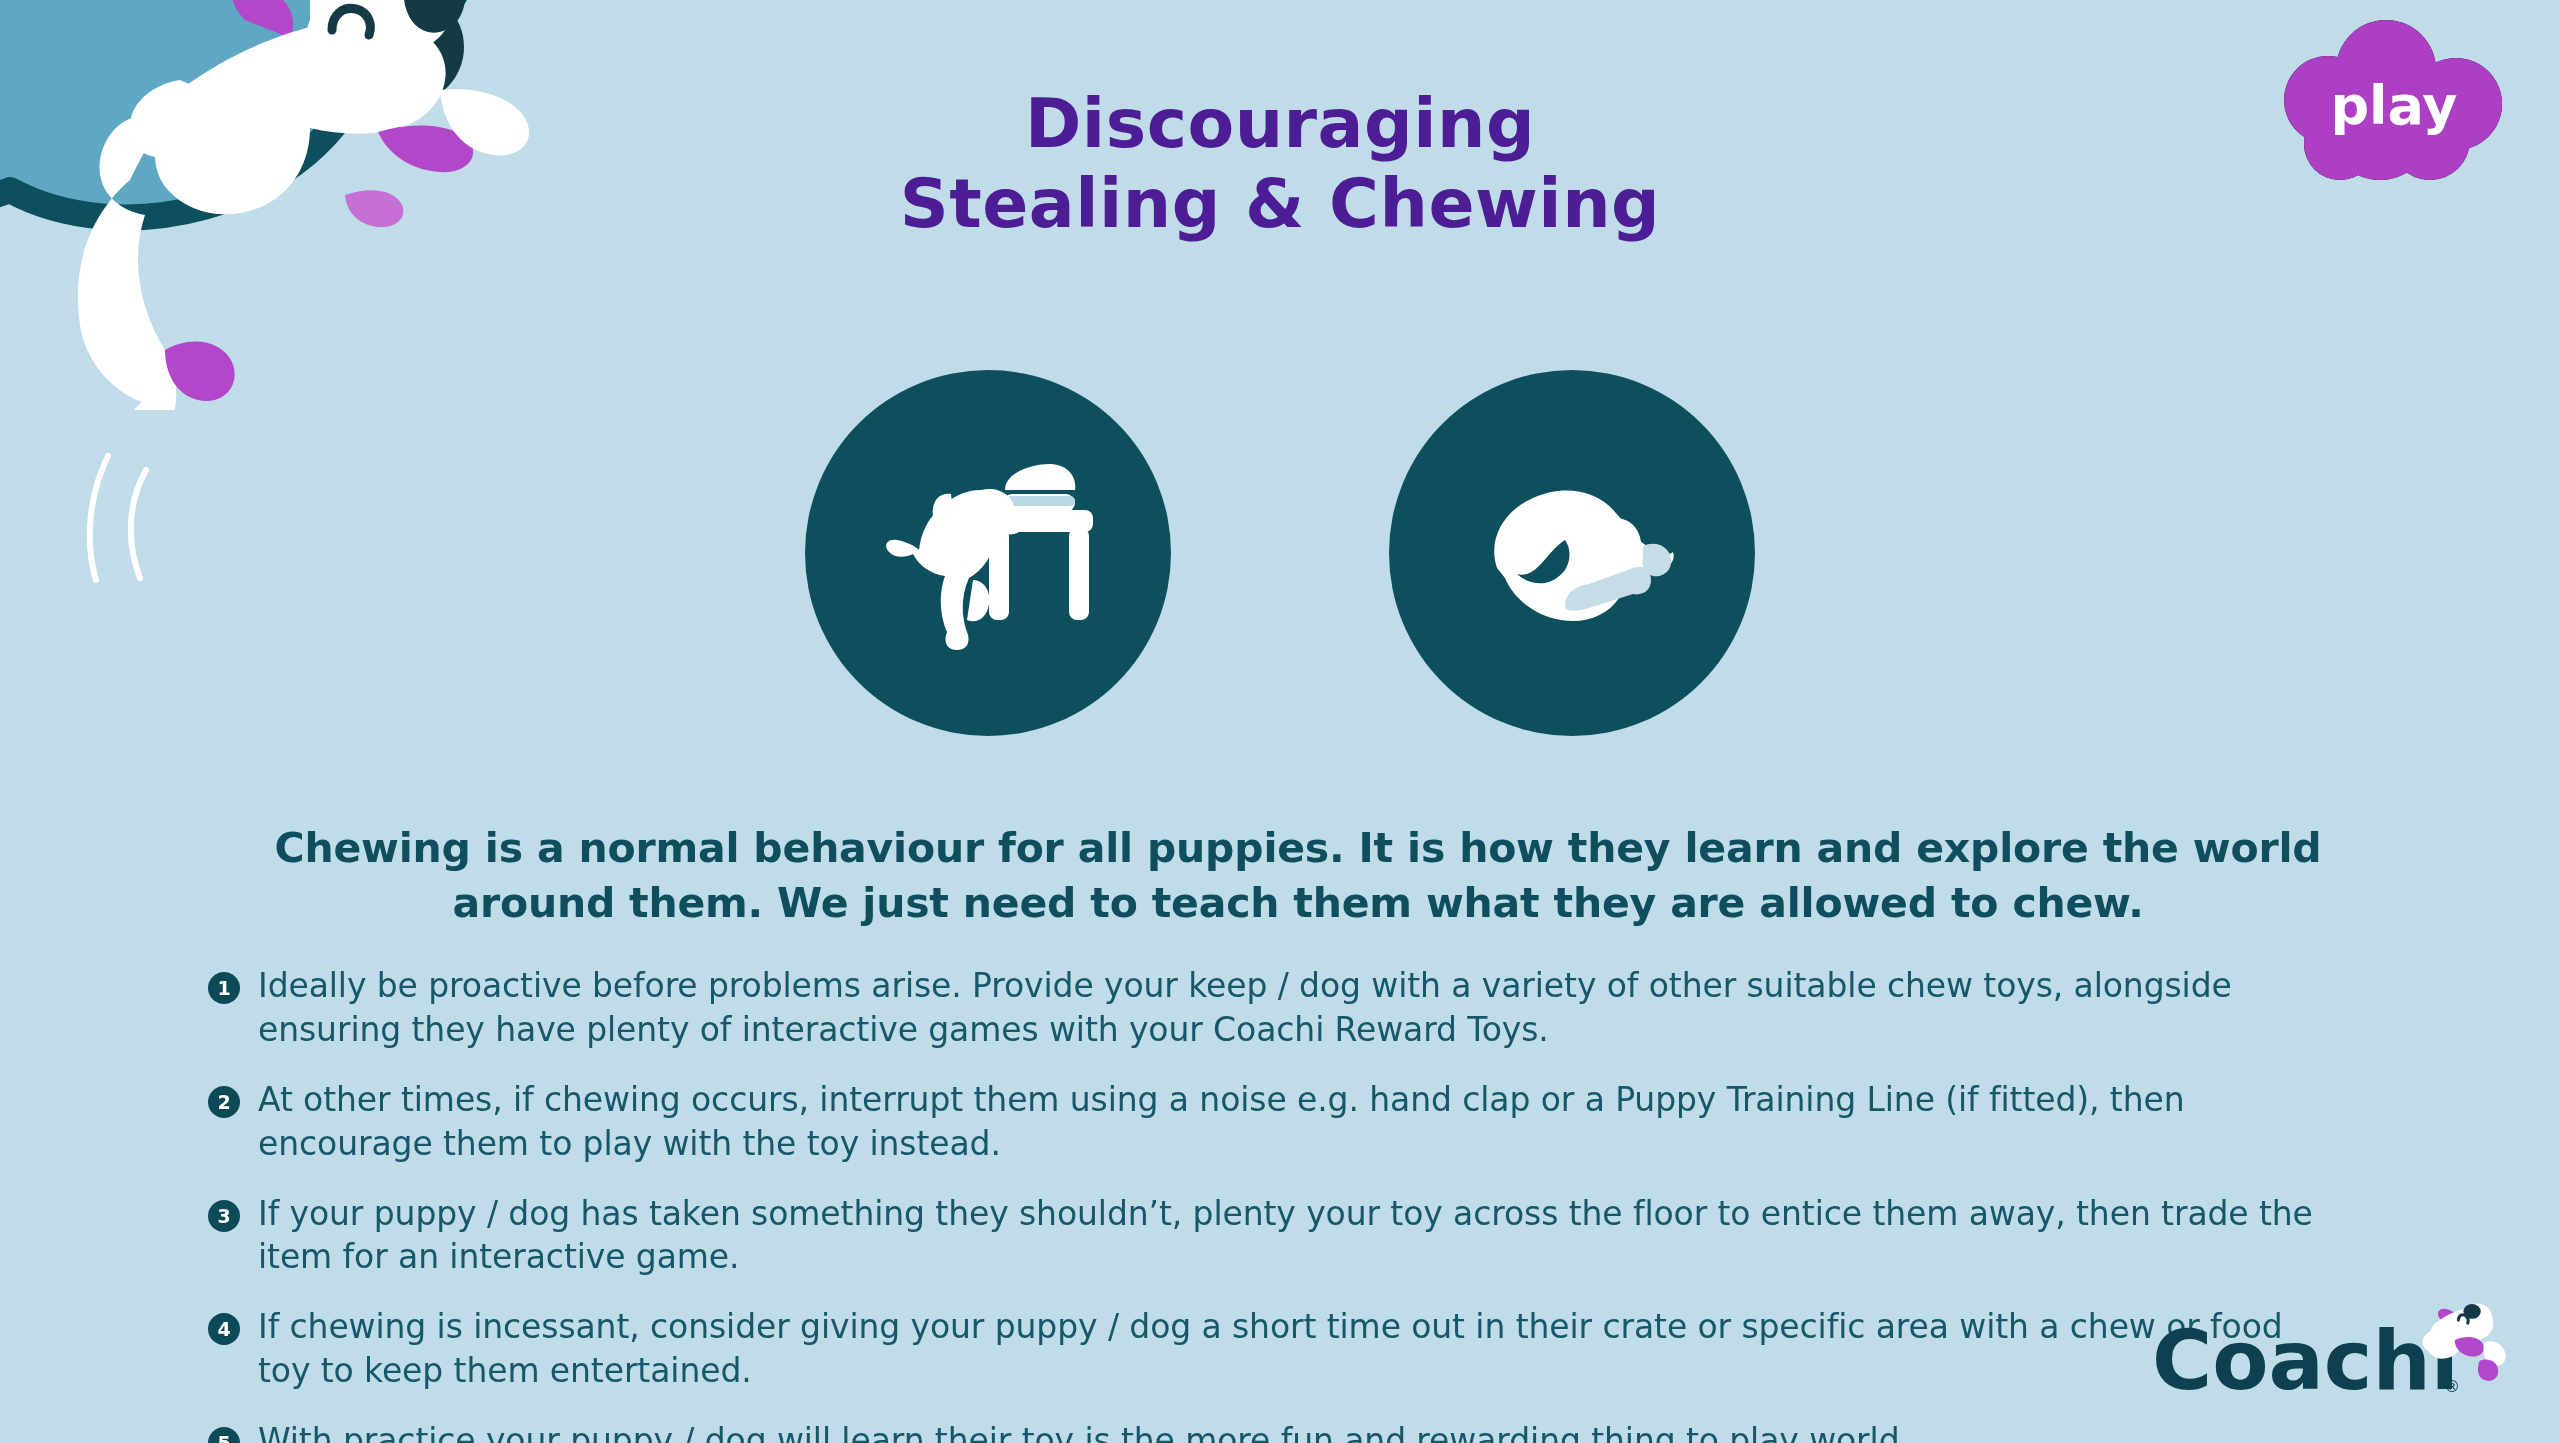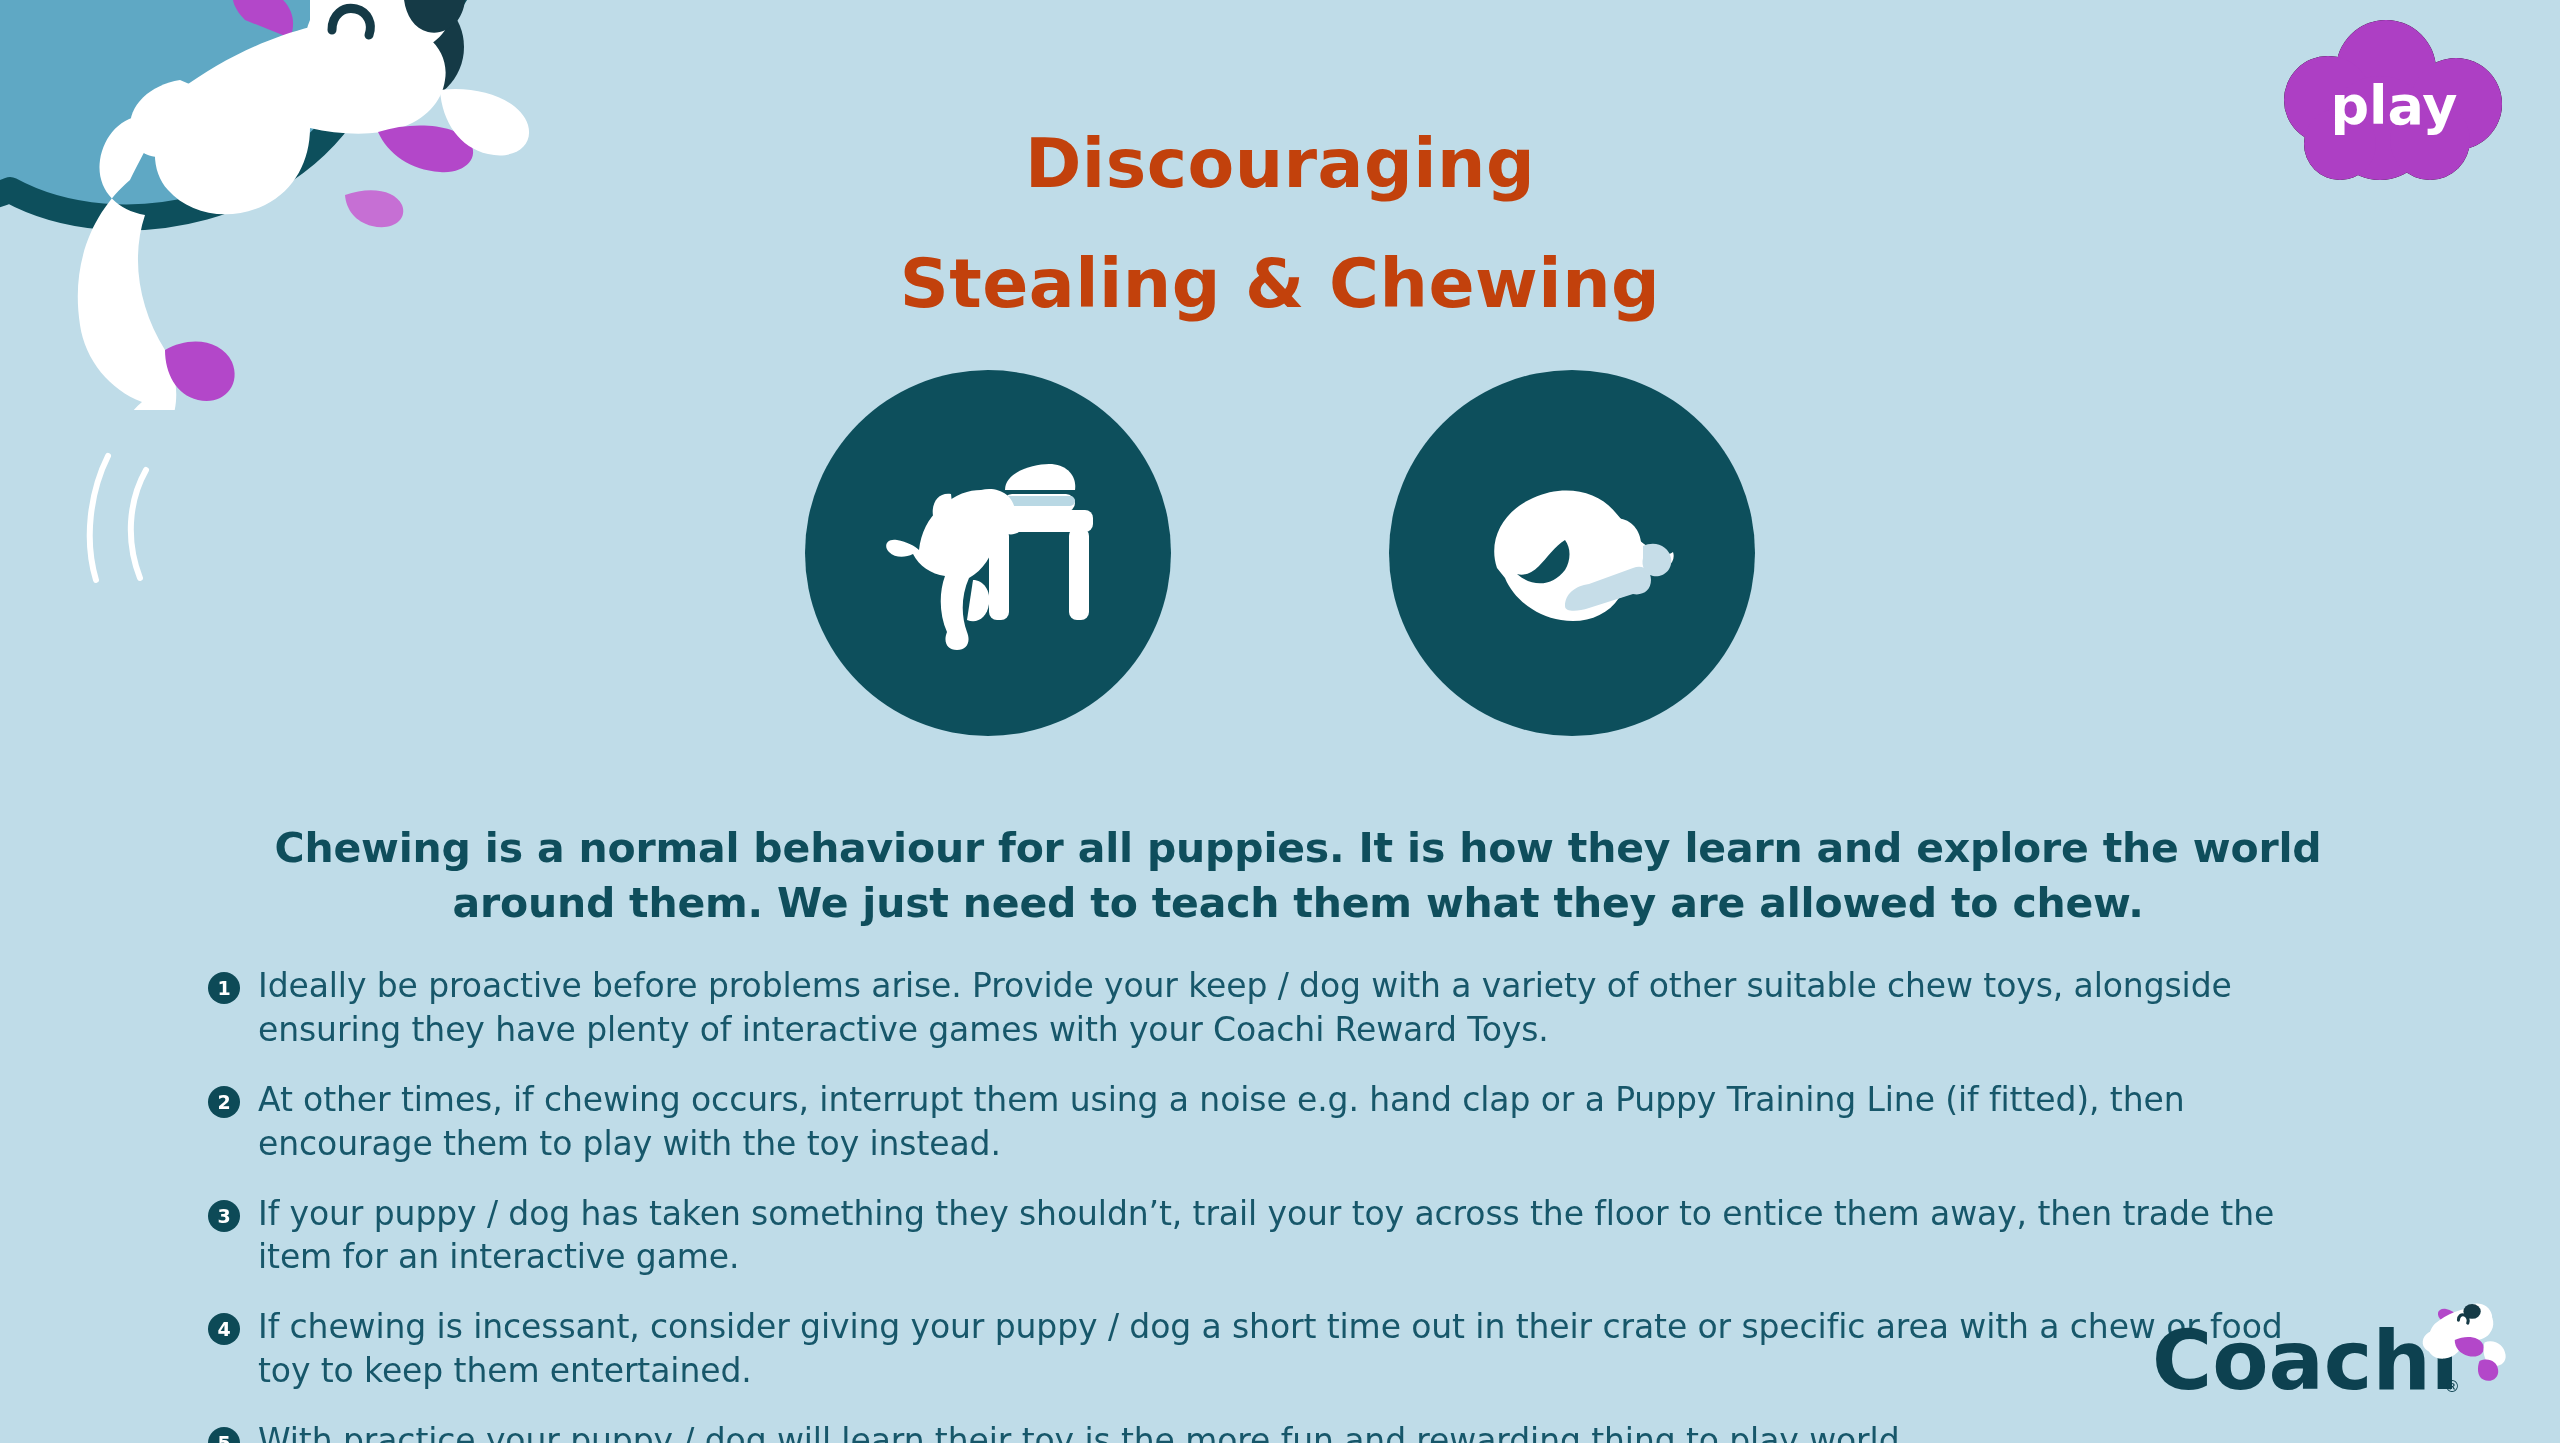--- a/index.html
+++ b/index.html
@@ -52,22 +52,21 @@
     top: 84px;
     text-align: center;
     color: #0d4f5c;
   }
   .title-line {
     font-family: "DejaVu Sans", sans-serif;
     font-size: 68px;
     font-weight: 600;
     letter-spacing: 0.5px;
     line-height: 1.18;
-    color: #c2410c;
-    margin-top: 40px;
+    color: #4c1d95;
   }
 
   
   .icon-row {
     position: absolute;
     top: 370px;
     left: 0;
     right: 0;
     display: flex;
     justify-content: center;
@@ -316,21 +315,21 @@
       <li class="step">
         <span class="step-badge">1</span>
         <span class="step-text">Ideally be proactive before problems arise. Provide your keep / dog with a variety of other suitable chew toys, alongside ensuring they have plenty of interactive games with your Coachi Reward Toys.</span>
       </li>
       <li class="step">
         <span class="step-badge">2</span>
         <span class="step-text">At other times, if chewing occurs, interrupt them using a noise e.g. hand clap or a Puppy Training Line (if fitted), then encourage them to play with the toy instead.</span>
       </li>
       <li class="step">
         <span class="step-badge">3</span>
-        <span class="step-text">If your puppy / dog has taken something they shouldn’t, trail your toy across the floor to entice them away, then trade the item for an interactive game.</span>
+        <span class="step-text">If your puppy / dog has taken something they shouldn’t, plenty your toy across the floor to entice them away, then trade the item for an interactive game.</span>
       </li>
       <li class="step">
         <span class="step-badge">4</span>
         <span class="step-text">If chewing is incessant, consider giving your puppy / dog a short time out in their crate or specific area with a chew or food toy to keep them entertained.</span>
       </li>
       <li class="step">
         <span class="step-badge">5</span>
         <span class="step-text">With practice your puppy / dog will learn their toy is the more fun and rewarding thing to play world.</span>
       </li>
     </ul>

